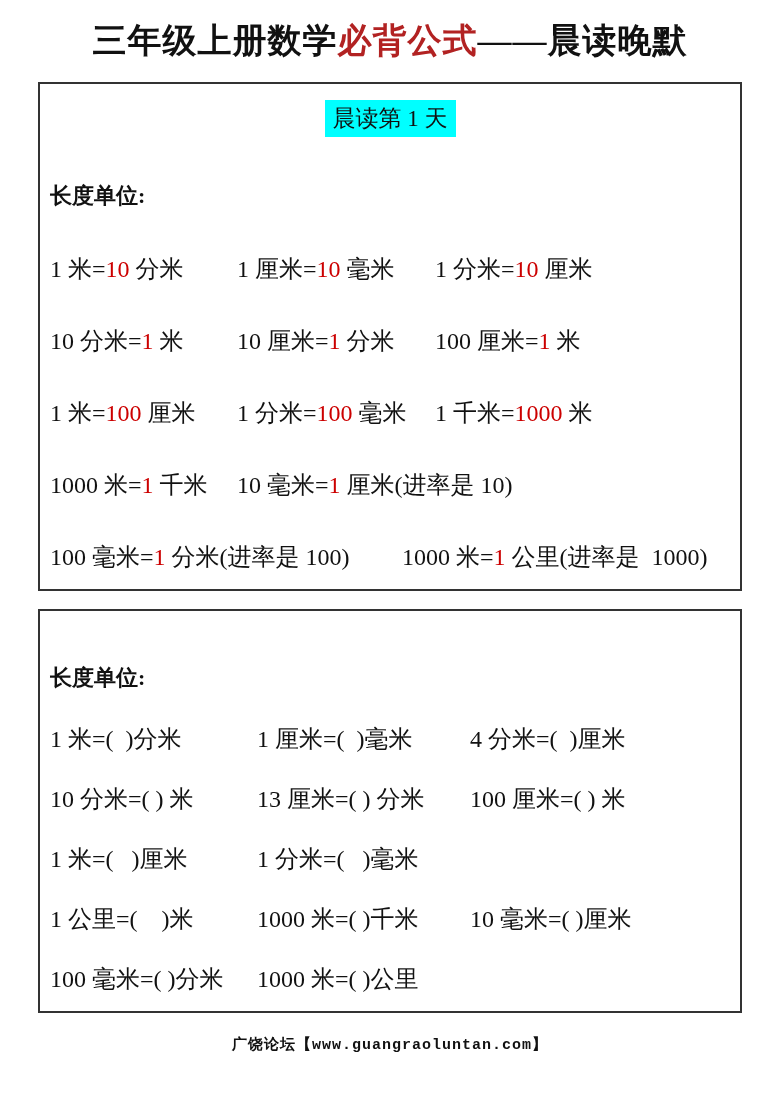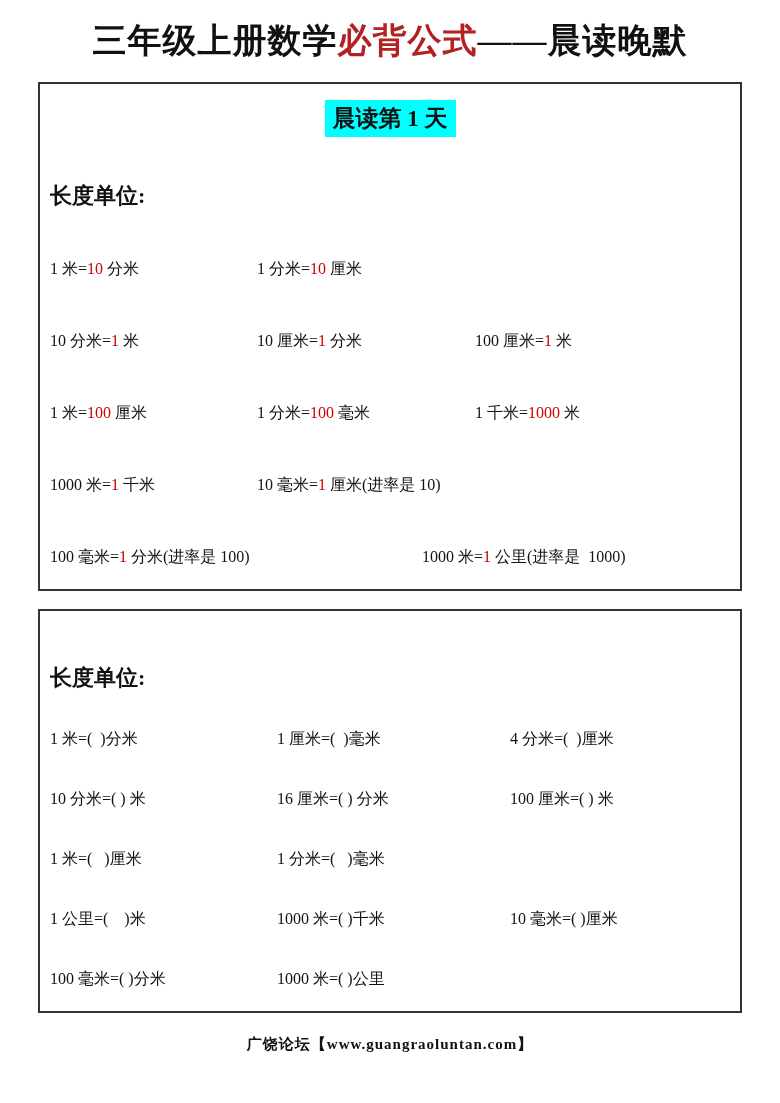--- a/index.html
+++ b/index.html
@@ -25,72 +25,72 @@
     margin: 18px 38px 0 38px;
     border: 2px solid #333;
     padding: 16px 10px 18px 10px;
     box-sizing: border-box;
   }
   .box-header { text-align: center; }
   .badge {
     display: inline-block;
     background: #00FFFF;
     font-size: 23px;
-    font-weight: 700;
+    font-weight: 400;
     padding: 3px 8px;
     white-space: pre;
   }
   .section-label {
     font-size: 22px;
     font-weight: 700;
     white-space: pre;
   }
   .b1 .section-label { margin-top: 44px; }
   .b2 .section-label { margin-top: 36px; }
   .frow {
     display: flex;
     align-items: flex-start;
-    font-size: 16px;
+    font-size: 24px;
     line-height: 28px;
-    gap: 20px;
   }
   .b1 .frow { margin-top: 44px; }
   .b2 .frow { margin-top: 32px; }
   .cell { white-space: pre; }
   
   .b1 .cols3 .cell:nth-child(1) { width: 187px; }
   .b1 .cols3 .cell:nth-child(2) { width: 198px; }
   .b1 .cols2 .cell:nth-child(1) { width: 352px; }
   
   .b2 .cols3 .cell:nth-child(1) { width: 207px; }
   .b2 .cols3 .cell:nth-child(2) { width: 213px; }
   .b2 .cols2 .cell:nth-child(1) { width: 207px; }
   .red { color: #CC0000; }
   .footer {
     margin-top: 22px;
     text-align: center;
-    font-family: Liberation Serif, serif;
+    font-family: Liberation Mono, monospace;
     font-size: 15px;
     font-weight: bold;
     letter-spacing: 1px;
   }
 </style>
 </head>
 <body>
 
 <div class="title"><span>三年级上册数学</span><span class="hl">必背公式</span><span>——晨读晚默</span></div>
 
 <div class="box b1">
   <div class="box-header">
     <span class="badge">晨读第 1 天</span>
   </div>
   <div class="section-label">长度单位:</div>
 
   <div class="frow cols3">
     <span class="cell"><span>1 米=</span><span class="red">10</span><span> 分米</span></span>
+    <span class="cell"><span>1 厘米=</span><span class="red">10</span><span> 毫米</span></span>
     <span class="cell"><span>1 分米=</span><span class="red">10</span><span> 厘米</span></span>
   </div>
 
   <div class="frow cols3">
     <span class="cell"><span>10 分米=</span><span class="red">1</span><span> 米</span></span>
     <span class="cell"><span>10 厘米=</span><span class="red">1</span><span> 分米</span></span>
     <span class="cell"><span>100 厘米=</span><span class="red">1</span><span> 米</span></span>
   </div>
 
   <div class="frow cols3">
@@ -113,21 +113,21 @@
 <div class="box b2">
   <div class="section-label">长度单位:</div>
 
   <div class="frow cols3">
     <span class="cell">1 米=(  )分米</span>
     <span class="cell">1 厘米=(  )毫米</span>
     <span class="cell">4 分米=(  )厘米</span>
   </div>
   <div class="frow cols3">
     <span class="cell">10 分米=( ) 米</span>
-    <span class="cell">16 厘米=( ) 分米</span>
+    <span class="cell">13 厘米=( ) 分米</span>
     <span class="cell">100 厘米=( ) 米</span>
   </div>
   <div class="frow cols3">
     <span class="cell">1 米=(   )厘米</span>
     <span class="cell">1 分米=(   )毫米</span>
   </div>
   <div class="frow cols3">
     <span class="cell">1 公里=(    )米</span>
     <span class="cell">1000 米=( )千米</span>
     <span class="cell">10 毫米=( )厘米</span>

